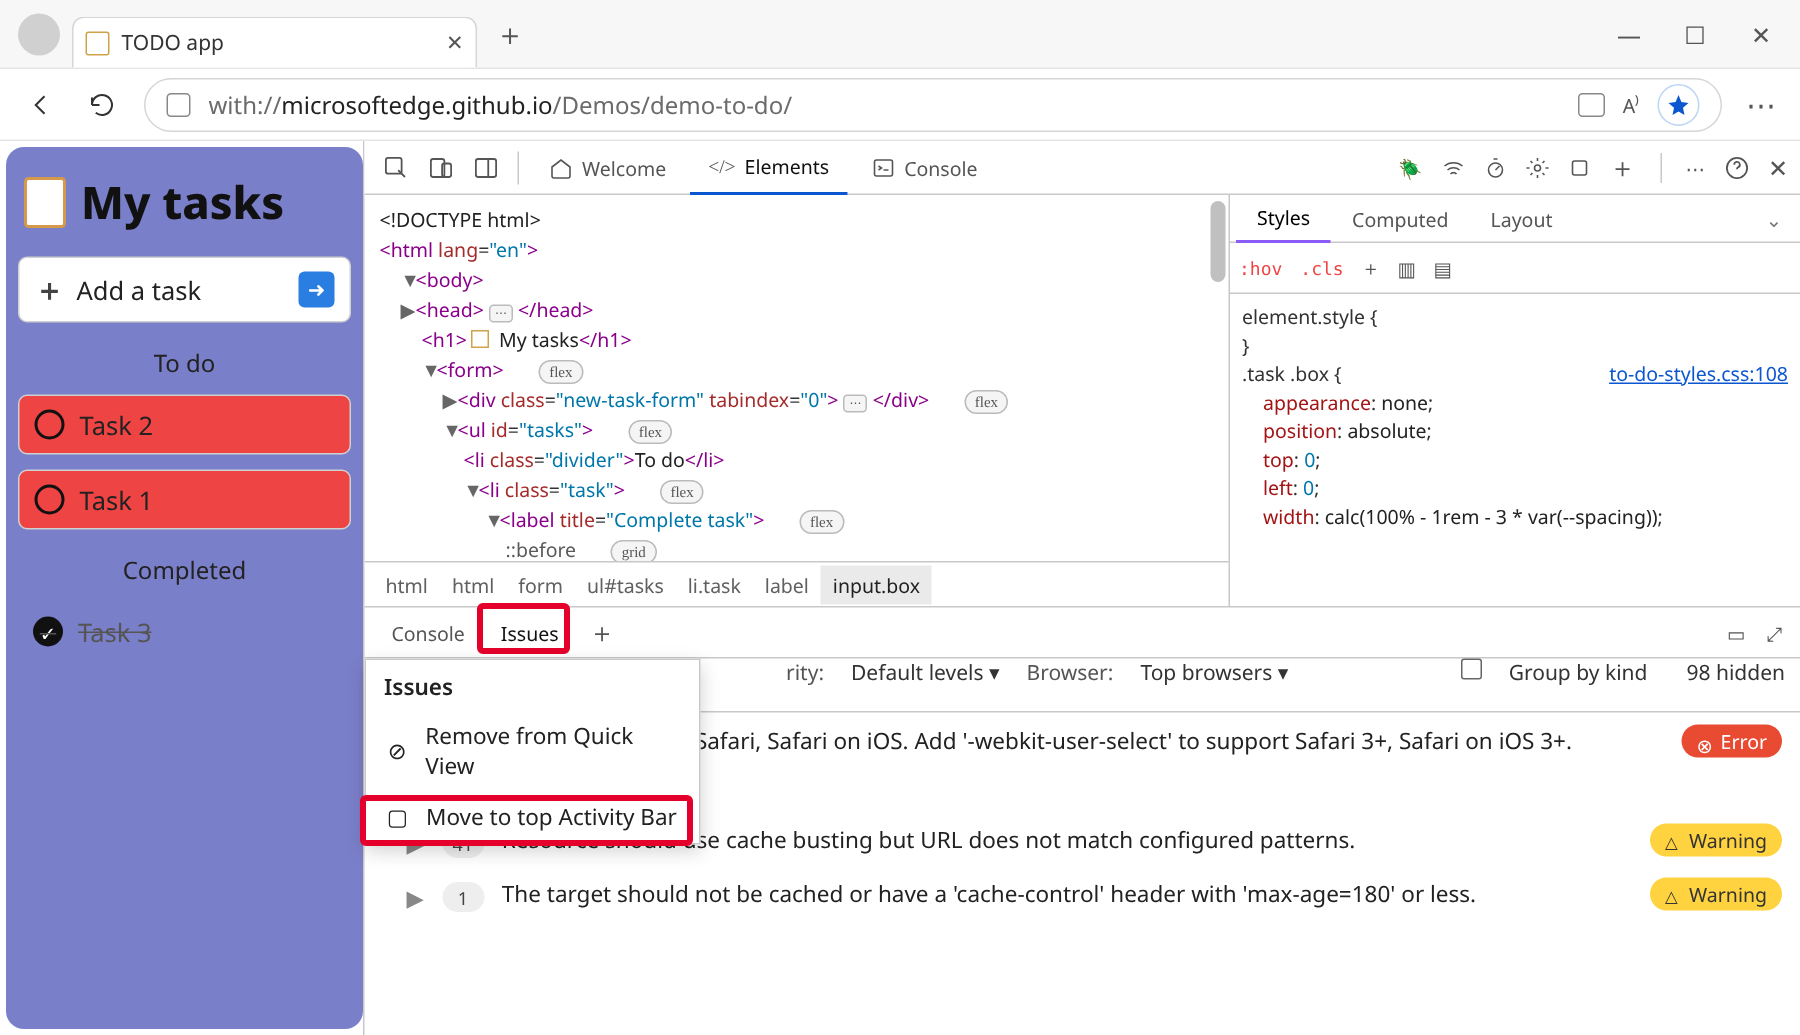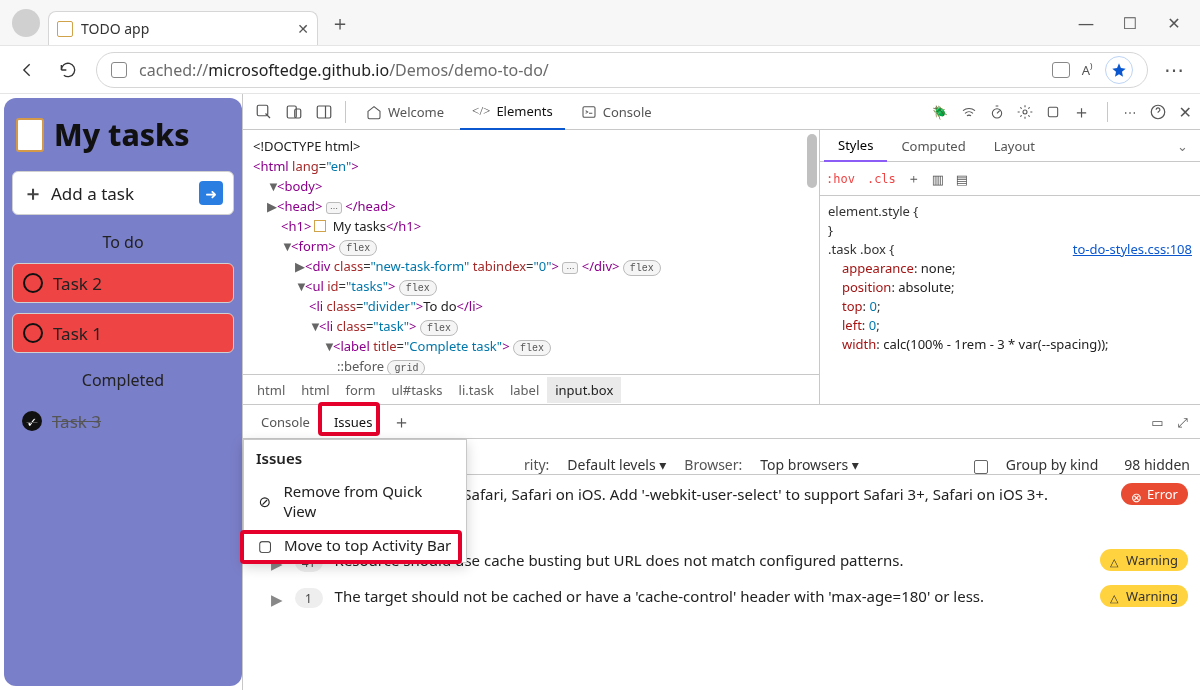--- a/index.html
+++ b/index.html
@@ -57,21 +57,21 @@
   .dt-top .sep{width:1px;height:22px;background:var(--devtools-border);margin:0 4px}
   .dt-tab{height:36px;padding:0 12px;display:flex;align-items:center;gap:6px;color:#555;cursor:default}
   .dt-tab.active{color:#111;border-bottom:2px solid #0b57d0;background:#fff}
   .dt-top .right-ic{margin-left:auto;display:flex;gap:12px;align-items:center;color:#555}
 
   .dt-main{flex:1;display:flex;overflow:hidden;min-height:0}
   .dom-pane{flex:1;min-width:0;display:flex;flex-direction:column;border-right:1px solid var(--devtools-border);position:relative}
   .dom-tree{padding:6px 8px 0 10px;font-family:Consolas,monospace;font-size:13px;line-height:20px;overflow:hidden}
   .dom-tree .ln{white-space:nowrap}
   .tag{color:#8b008b}.attr{color:#a52a2a}.attrval{color:#07a}.txt{color:#222}.pseudo{color:#5a5a5a}
-  .badge{display:inline-block;padding:0 6px;height:16px;line-height:16px;border:1px solid #bbb;border-radius:8px;font-size:10px;color:#555;margin-left:0;background:#f5f5f5;font-family:Liberation Mono, monospace}
+  .badge{display:inline-block;padding:0 6px;height:16px;line-height:16px;border:1px solid #bbb;border-radius:8px;font-size:10px;color:#555;margin-left:20px;background:#f5f5f5;font-family:Liberation Serif, serif}
   .dotdot{display:inline-block;width:16px;height:12px;border:1px solid #bbb;border-radius:3px;font-size:8px;text-align:center;line-height:10px;color:#555;background:#f5f5f5}
   .twisty{display:inline-block;width:10px;color:#666}
   .ind1{padding-left:14px}.ind2{padding-left:28px}.ind3{padding-left:42px}.ind4{padding-left:56px}.ind5{padding-left:70px}.ind6{padding-left:84px}
 
   .dom-scrollbar{position:absolute;top:4px;right:0;width:14px;bottom:40px}
   .dom-scrollbar .thumb{position:absolute;top:0;left:2px;width:10px;height:54px;background:#c0c0c0;border-radius:5px}
 
   .crumbs{height:30px;border-top:1px solid var(--devtools-border);display:flex;align-items:center;padding:0 6px;font-size:13px;color:#606060}
   .crumbs span{padding:4px 8px}
   .crumbs .sel{background:#eaeaea;color:#222}
@@ -93,21 +93,21 @@
   
   .drawer{height:286px;border-top:1px solid var(--devtools-border);display:flex;flex-direction:column;position:relative}
   .drawer-tabs{height:34px;display:flex;align-items:center;padding:0 6px;border-bottom:1px solid var(--devtools-border)}
   .drawer-tabs .dtab{padding:6px 12px;color:#555;position:relative}
   .drawer-tabs .dtab.act{color:#111}
   .drawer-tabs .plus{font-size:18px;padding:0 8px;color:#555}
   .drawer-tabs .ric{margin-left:auto;display:flex;gap:14px;color:#555;padding-right:6px}
   .redbox{position:absolute;border:4px solid var(--red-box);border-radius:4px;pointer-events:none}
   .rb1{top:-3px;left:75px;width:62px;height:34px}
 
-  .drawer-bar{height:36px;display:flex;align-items:flex-end;padding:0 10px;gap:18px;border-bottom:1px solid var(--devtools-border);font-size:14px;color:#333}
+  .drawer-bar{height:36px;display:flex;align-items:flex-start;padding:0 10px;gap:18px;border-bottom:1px solid var(--devtools-border);font-size:14px;color:#333}
   .drawer-bar .title{font-weight:600}
   .drawer-bar .lbl{color:#555}
   .drawer-bar .chk{width:14px;height:14px;border:1.5px solid #666;border-radius:2px;margin-left:auto}
 
   .issues-list{flex:1;overflow:hidden;padding:2px 0}
   .issue-grp{padding:6px 12px;font-size:15px;color:#222;display:flex;align-items:center;gap:6px}
   .issue-grp .tw{color:#666;font-size:11px}
   .issue-row{display:flex;align-items:flex-start;gap:12px;padding:6px 12px 6px 28px;font-size:15px;color:#222}
   .issue-row .cnt{min-width:28px;height:20px;border-radius:10px;background:#eee;font-size:12px;display:flex;align-items:center;justify-content:center;color:#444;margin-top:3px}
   .issue-row .msg{flex:1;line-height:22px}
@@ -152,21 +152,21 @@
         </svg>
     </div>
     <div class="nav-btn">
       <svg viewBox="0 0 24 24" fill="none" stroke="#333" stroke-width="1.6">
           <path d="M4 12a8 8 0 1 1 3 6.2M4 12V6m0 6h6"></path>
         </svg>
     </div>
     <div class="url-pill">
       <span class="lock"></span>
       <span class="text">
-        <span>cached://</span><b>microsoftedge.github.io</b><span>/Demos/demo-to-do/</span>
+        <span>with://</span><b>microsoftedge.github.io</b><span>/Demos/demo-to-do/</span>
       </span>
       <span style="width:18px;height:16px;border:1.5px solid #888;border-radius:3px"></span>
       <span style="font-size:13px;color:#555">A⁾</span>
       <span class="star">
         <svg width="16" height="16" viewBox="0 0 24 24" fill="#0b57d0">
             <path d="M12 2l2.9 6.9L22 10l-5.5 4.8L18 22l-6-3.6L6 22l1.5-7.2L2 10l7.1-1.1z"></path>
           </svg>
       </span>
     </div>
     <div class="addr-right">

